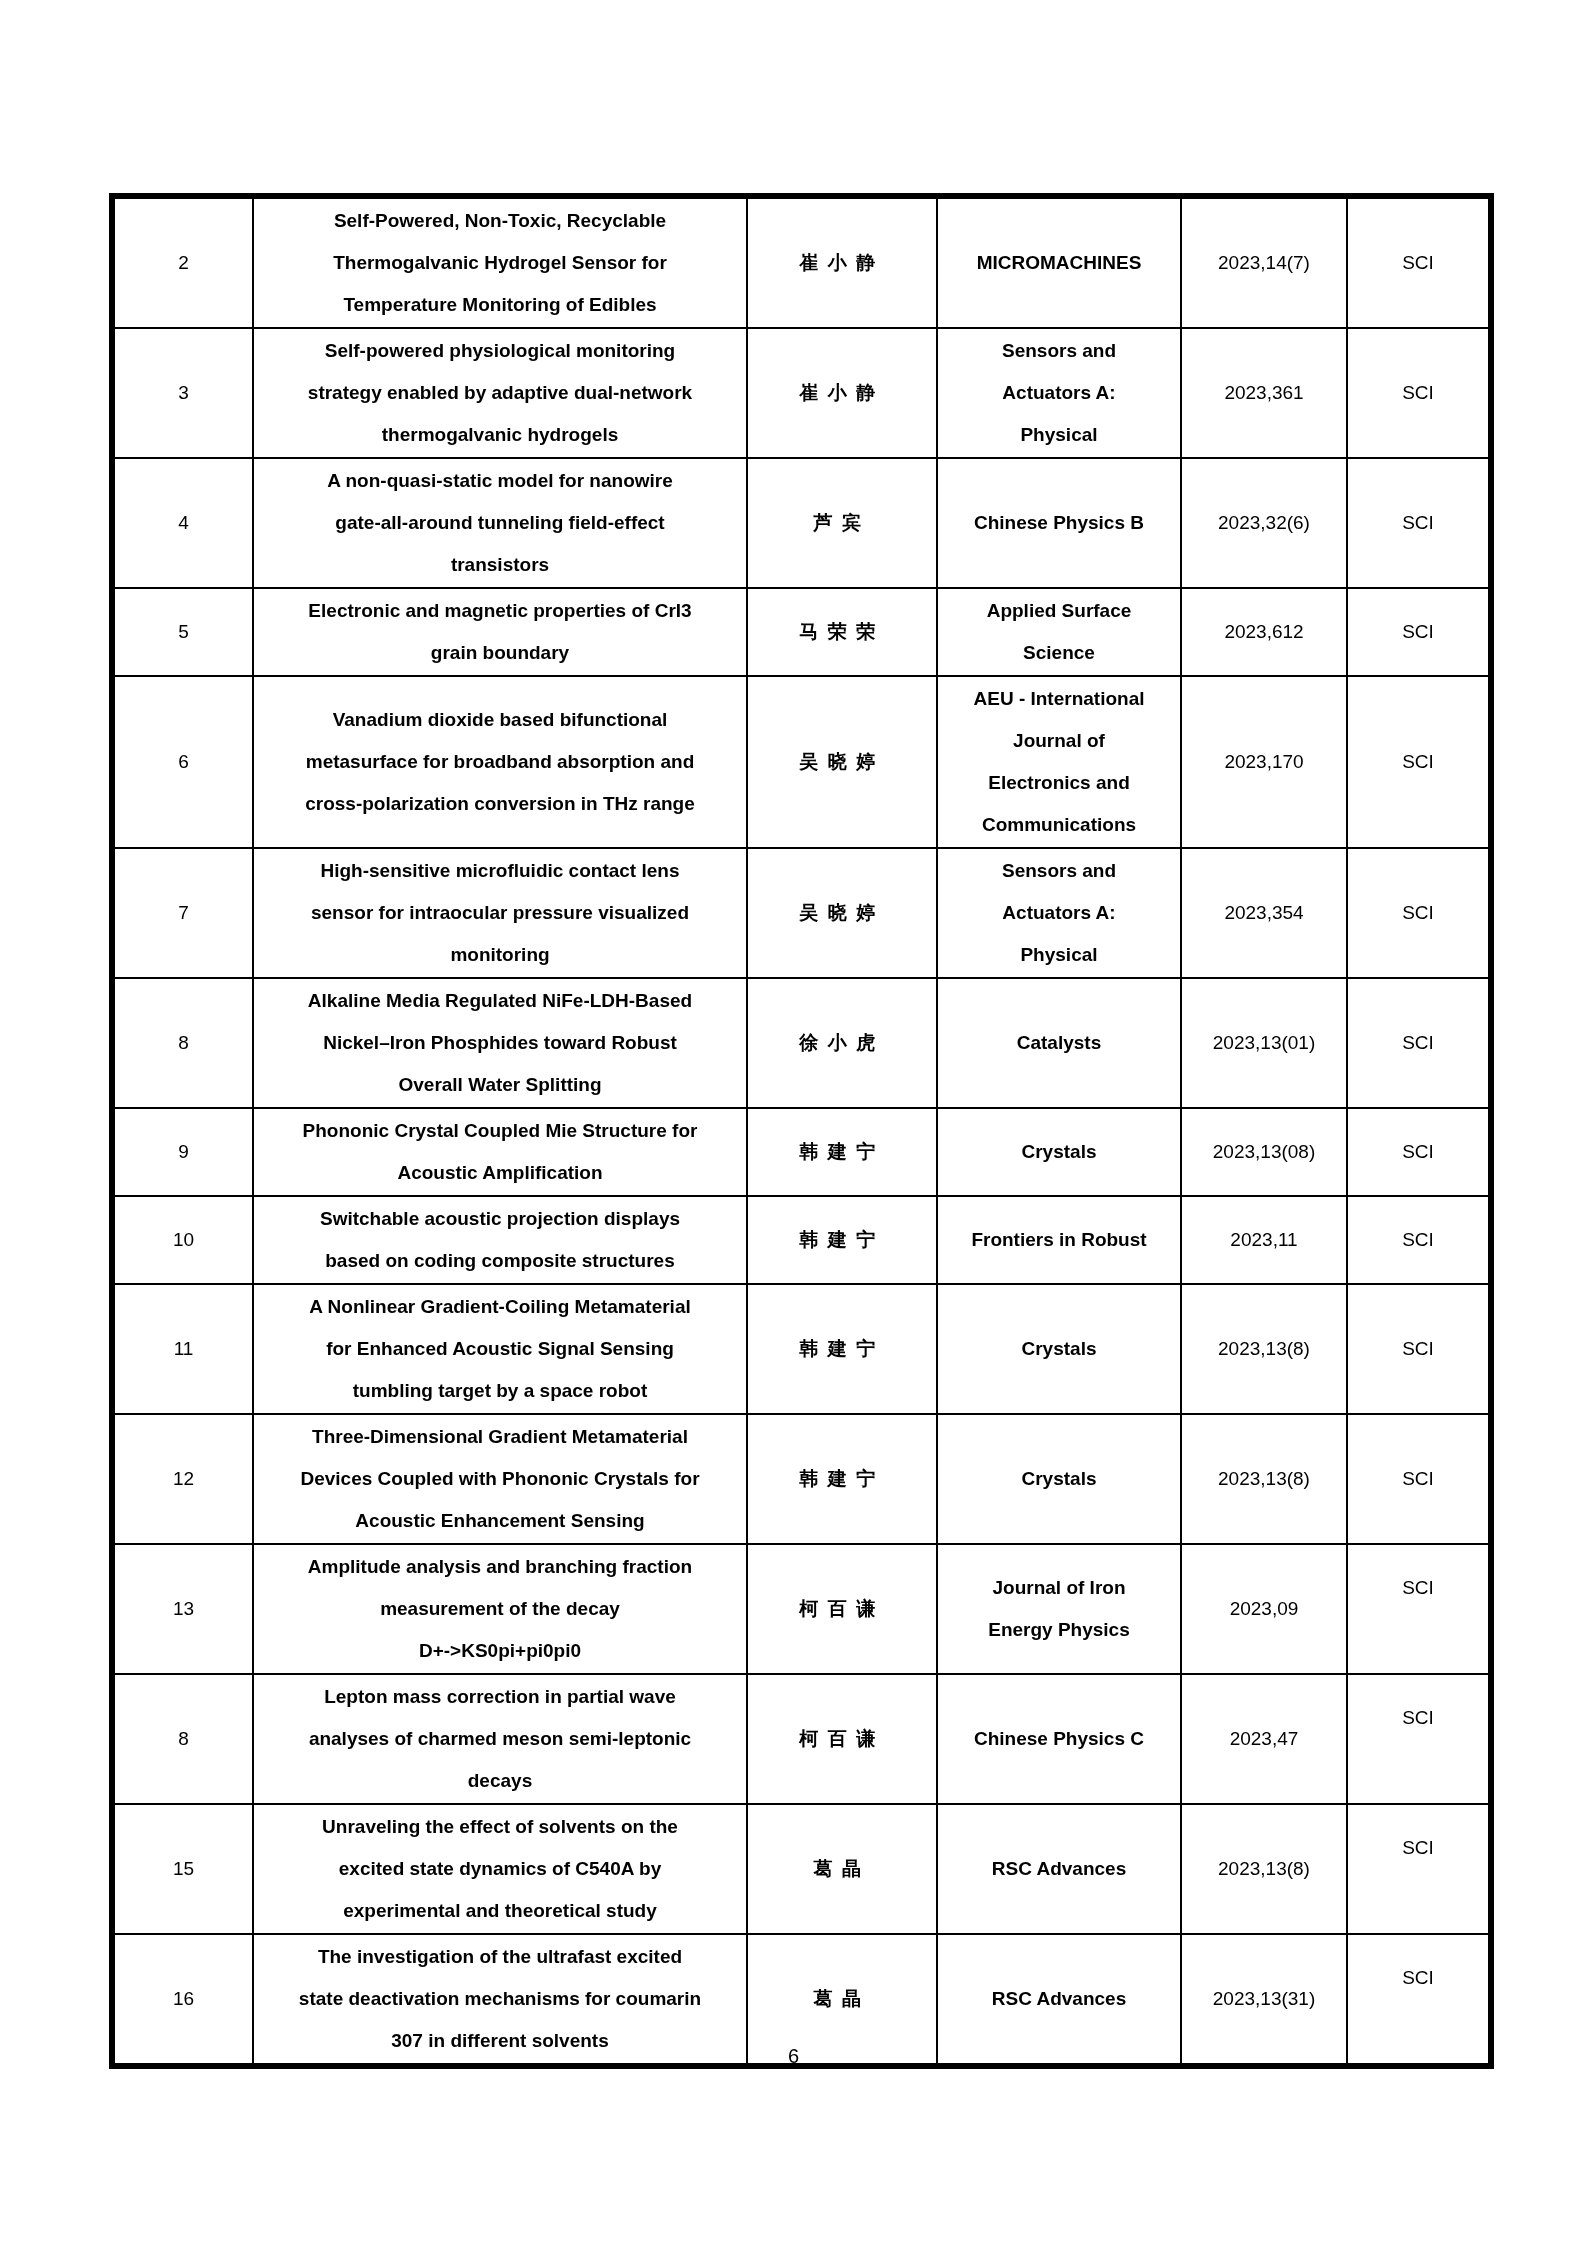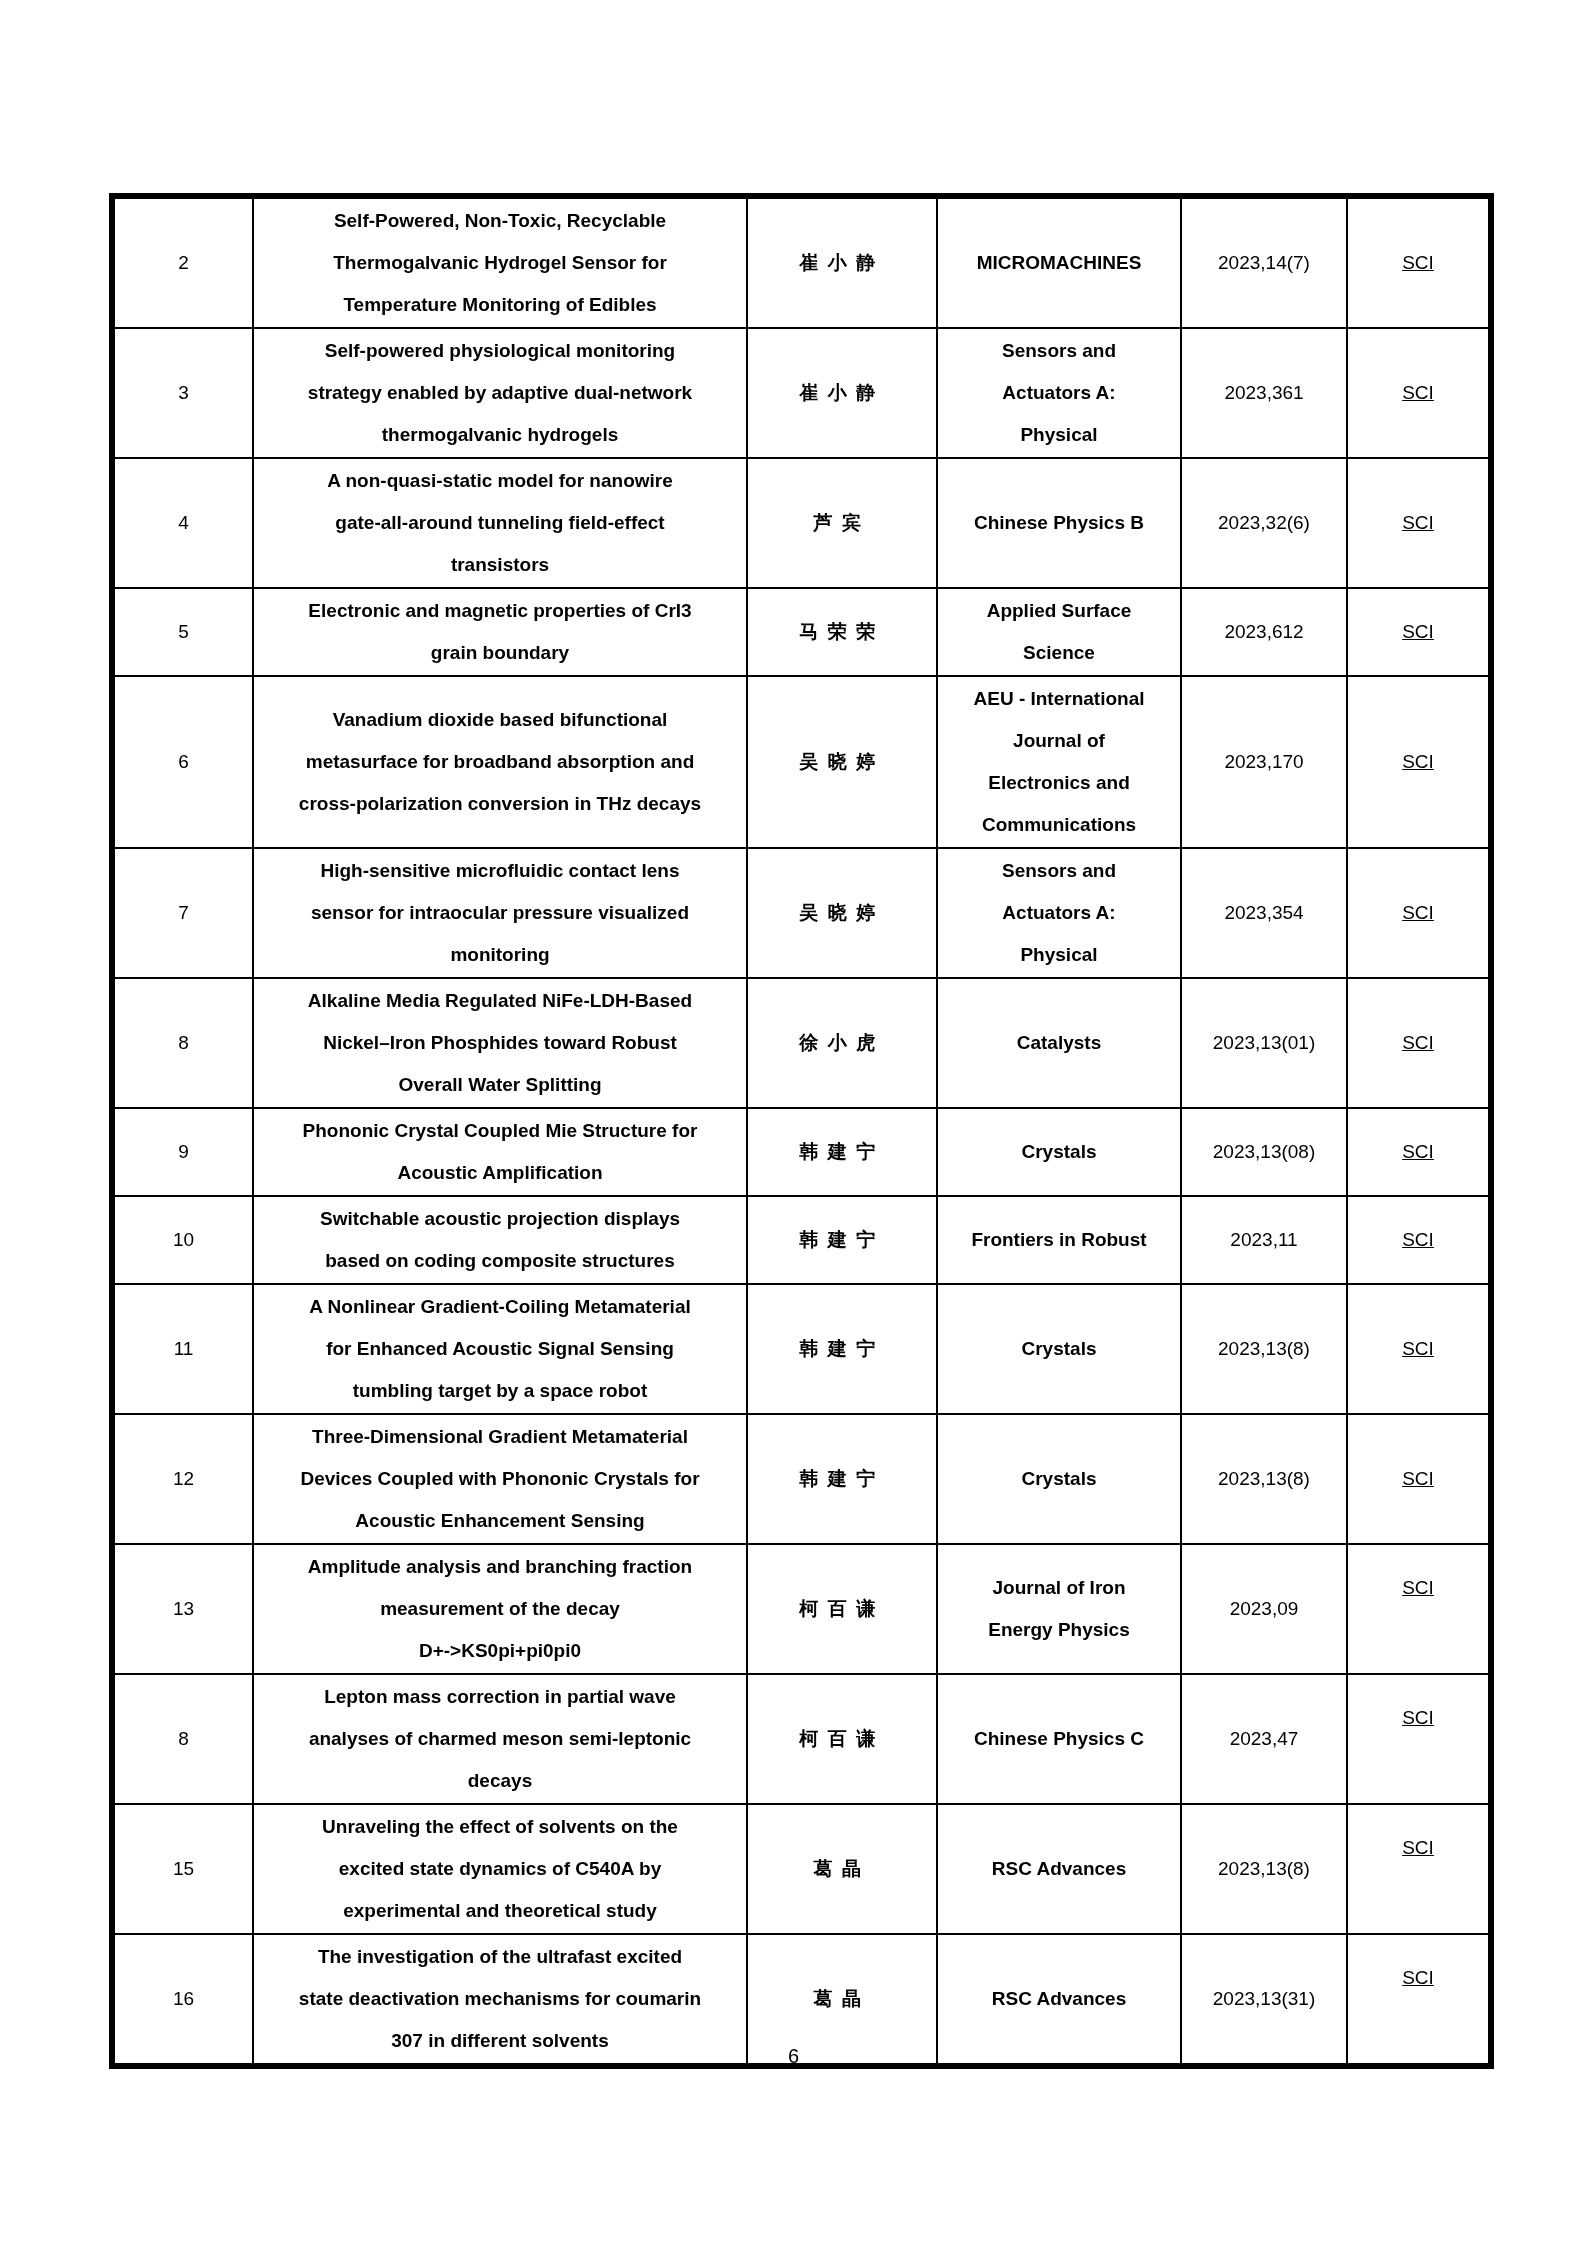--- a/index.html
+++ b/index.html
@@ -37,21 +37,21 @@
     overflow: hidden;
   }
   td.cell-title, td.cell-journal {
     white-space: pre-line;
     font-weight: bold;
   }
   td.cell-author {
     letter-spacing: 0.5em;
     font-weight: bold;
   }
-  td.cell-index .idx-inner { display: block; text-decoration: underline; }
+  td.cell-index .idx-inner { display: block; }
   td.cell-index .idx-inner.high { margin-bottom: 42px; }
   .page-number {
     position: absolute;
     left: 0;
     top: 2044px;
     width: 1587px;
     text-align: center;
     font-size: 20px;
     line-height: 24px;
   }
@@ -118,21 +118,21 @@
 Science</td>
           <td class="cell-volume">2023,612</td>
           <td class="cell-index">
             <span class="idx-inner">SCI</span>
           </td>
         </tr>
         <tr>
           <td class="cell-no">6</td>
           <td class="cell-title">Vanadium dioxide based bifunctional
 metasurface for broadband absorption and
-cross-polarization conversion in THz decays</td>
+cross-polarization conversion in THz range</td>
           <td class="cell-author">吴晓婷</td>
           <td class="cell-journal">AEU - International
 Journal of
 Electronics and
 Communications</td>
           <td class="cell-volume">2023,170</td>
           <td class="cell-index">
             <span class="idx-inner">SCI</span>
           </td>
         </tr>

